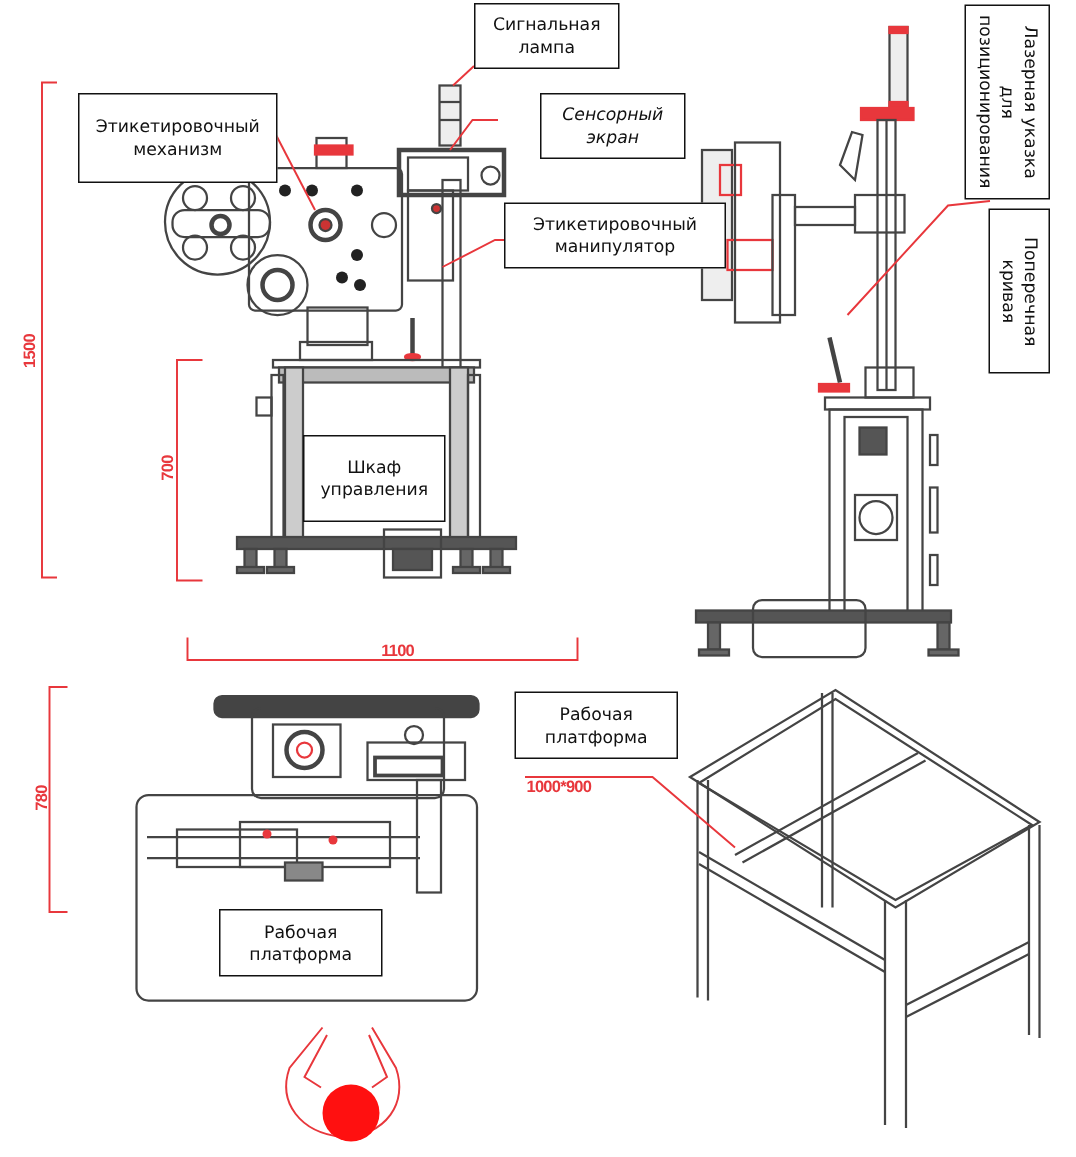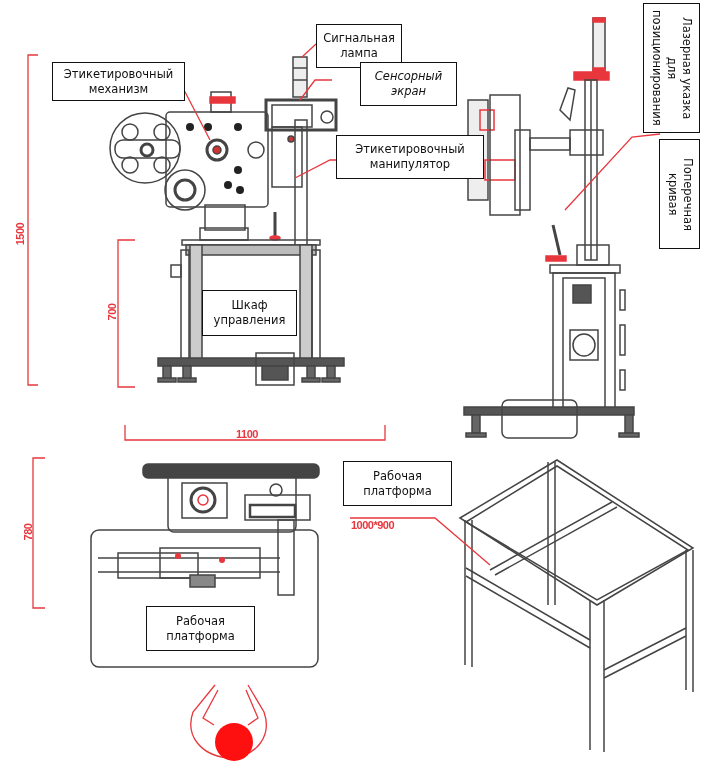--- a/index.html
+++ b/index.html
@@ -170,27 +170,27 @@
     <path d="M660 134 L632 137 L565 210"></path>
   </g>
 
   <g fill="none" stroke="#e8373c" stroke-width="1.3">
     <path d="M215 685 L193 712 C185 735 200 755 228 758 C258 757 272 735 264 712 L248 685"></path>
     <path d="M218 690 L203 718 L214 725 M246 690 L258 718 L248 725"></path>
     <circle cx="234" cy="742" r="19" fill="#ff1010" stroke="none"></circle>
   </g>
 </svg>
 
-<div class="lbl" style="left:52px;top:62px;width:133px;height:39px;">Этикетировочный механизм</div>
-<div class="lbl" style="left:316px;top:24px;width:86px;height:44px;">Сигнальная лампа</div>
+<div class="lbl" style="left:52px;top:62px;width:133px;height:60px;">Этикетировочный механизм</div>
+<div class="lbl" style="left:316px;top:2px;width:97px;height:44px;">Сигнальная лампа</div>
 <div class="lbl" style="left:360px;top:62px;width:97px;height:44px;font-style:italic;">Сенсорный экран</div>
 <div class="lbl" style="left:336px;top:135px;width:148px;height:44px;">Этикетировочный манипулятор</div>
-<div class="lbl" style="left:202px;top:290px;width:95px;height:46px;">Шкаф управления</div>
+<div class="lbl" style="left:202px;top:290px;width:95px;height:58px;">Шкаф управления</div>
 <div class="lbl v" style="left:643px;top:3px;width:57px;height:130px;">Лазерная указка для позиционирования</div>
 <div class="lbl v" style="left:659px;top:139px;width:41px;height:110px;">Поперечная кривая</div>
 <div class="lbl" style="left:146px;top:606px;width:109px;height:45px;">Рабочая платформа</div>
 <div class="lbl" style="left:343px;top:461px;width:109px;height:45px;">Рабочая платформа</div>
 
 <div class="dim rot" style="left:0px;top:228px;width:40px;text-align:center;">1500</div>
 <div class="dim rot" style="left:92px;top:306px;width:40px;text-align:center;">700</div>
-<div class="dim" style="left:236px;top:428px;width:40px;text-align:left;">1100</div>
+<div class="dim" style="left:236px;top:428px;width:40px;text-align:right;">1100</div>
 <div class="dim rot" style="left:8px;top:526px;width:40px;text-align:center;">780</div>
 <div class="dim" style="left:351px;top:519px;">1000*900</div>
 
 </body></html>

